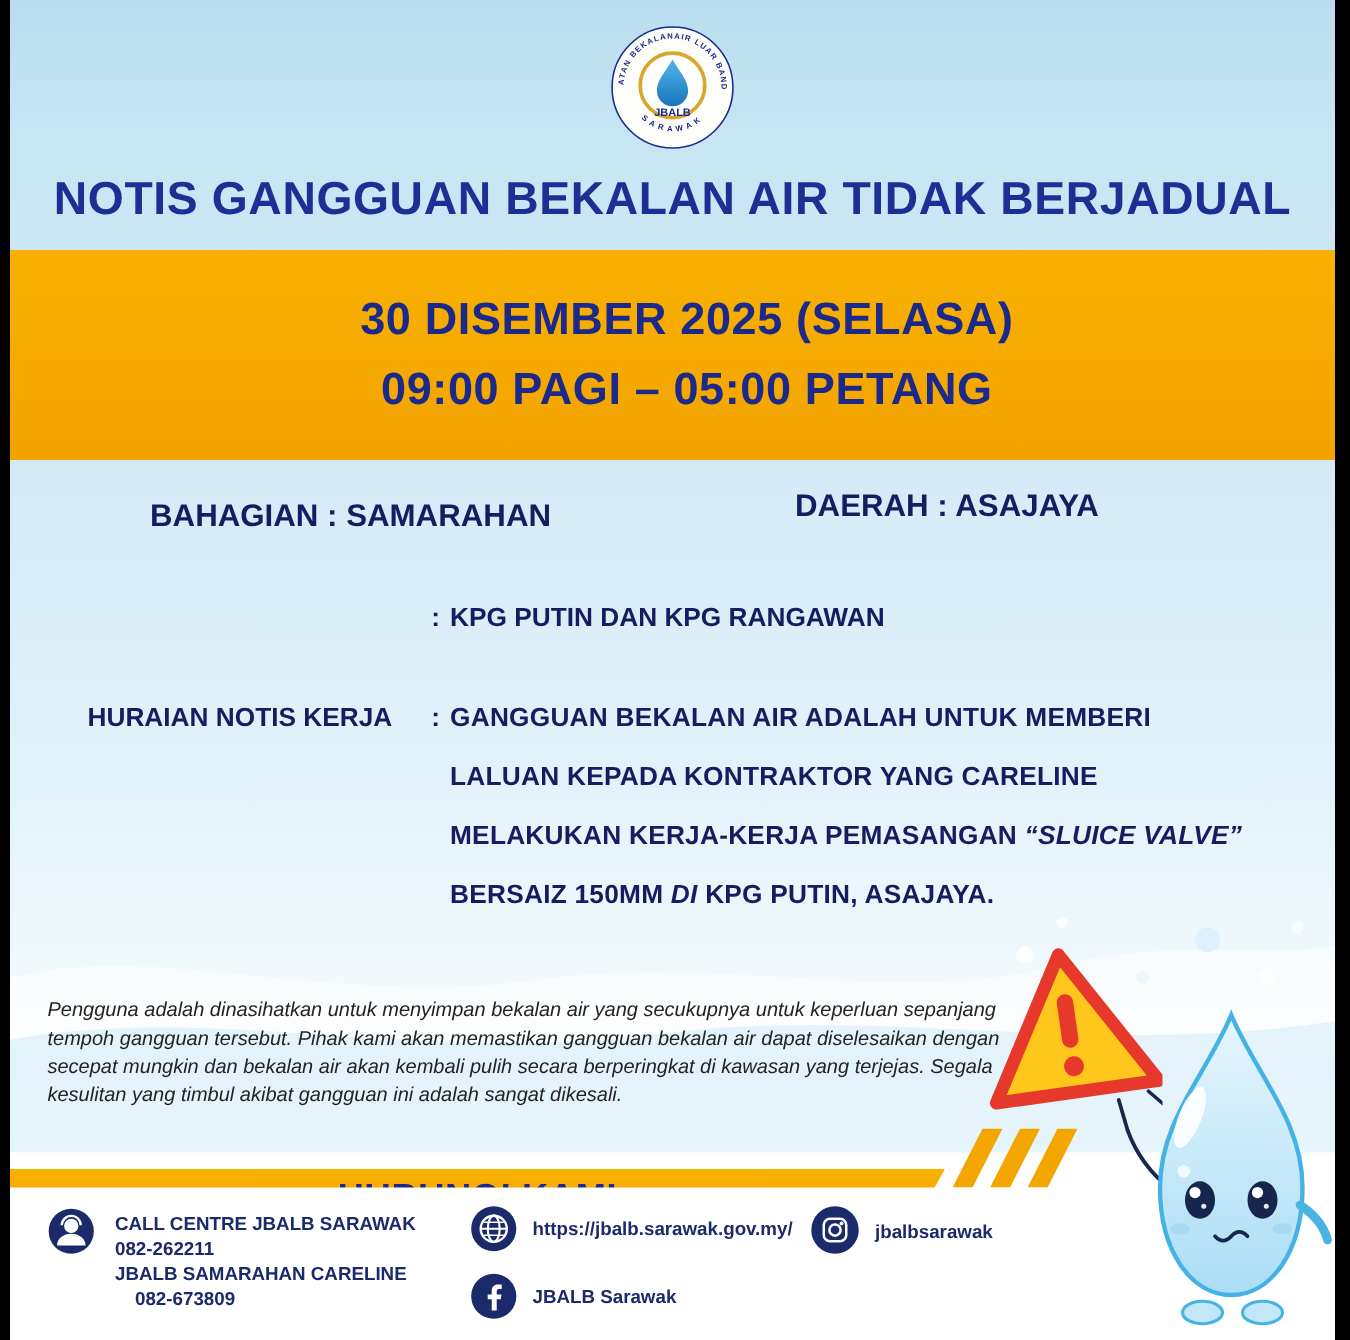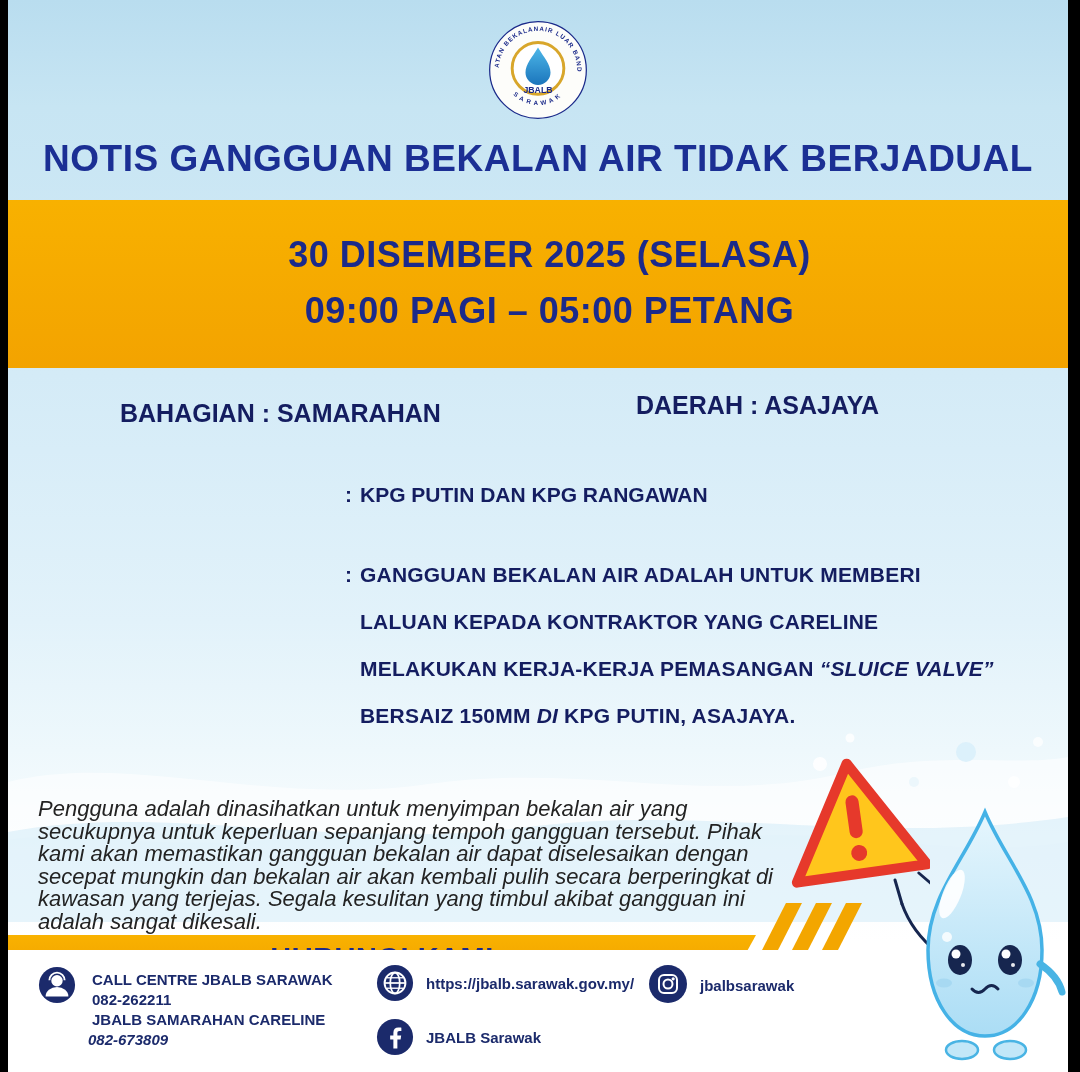--- a/index.html
+++ b/index.html
@@ -36,21 +36,21 @@
   .dlabel { position:absolute; left:62px;  font-size:21px; font-weight:bold; color:#141d60; }
   .dcolon { position:absolute; left:337px; font-size:21px; font-weight:bold; color:#141d60; }
   .dvalue { position:absolute; left:352px; font-size:21px; font-weight:bold; color:#141d60; }
   .row-kawasan { top:483px; }
   .row-huraian { top:563px; }
   .huraian-lines .hline { margin-bottom:23px; letter-spacing:.2px; }
   .italic { font-style:italic; }
   .splash { position:absolute; top:712px; left:0; z-index:1; }
   .advisory {
     position:absolute; left:30px; top:798px; width:764px; z-index:2;
-    font-size:22px; font-style:italic; color:#232323; line-height:22.5px;
+    font-size:16px; font-style:italic; color:#232323; line-height:22.5px;
   }
   .triangle { position:absolute; left:772px; top:748px; z-index:3; }
   .mascot   { position:absolute; left:884px; top:802px; z-index:4; }
   .contact-banner {
     position:absolute; top:903px; left:0; width:748px; height:47px; z-index:2;
     background:linear-gradient(180deg,#f9b200,#f09e00);
     clip-path:polygon(0 0, 100% 0, calc(100% - 26px) 100%, 0 100%);
     display:flex; align-items:center; justify-content:center;
     font-size:29px; font-weight:bold; color:#1b2a8a; letter-spacing:.5px;margin-top:32px;
   }
@@ -97,20 +97,21 @@
     <div class="dline">30 DISEMBER 2025 (SELASA)</div>
     <div class="dline">09:00 PAGI – 05:00 PETANG</div>
   </div>
 
   <div class="region-bahagian">BAHAGIAN : SAMARAHAN</div>
   <div class="region-daerah">DAERAH : ASAJAYA</div>
 
   <div class="dcolon row-kawasan">:</div>
   <div class="dvalue row-kawasan">KPG PUTIN DAN KPG RANGAWAN</div>
 
+  <div class="dlabel row-huraian">HURAIAN NOTIS KERJA</div>
   <div class="dcolon row-huraian">:</div>
   <div class="dvalue row-huraian huraian-lines">
     <div class="hline">GANGGUAN BEKALAN AIR ADALAH UNTUK MEMBERI</div>
     <div class="hline">LALUAN KEPADA KONTRAKTOR YANG CARELINE</div>
     <div class="hline"><span>MELAKUKAN KERJA-KERJA PEMASANGAN </span><span class="italic">“SLUICE VALVE”</span></div>
     <div class="hline"><span>BERSAIZ 150MM </span><span class="italic">DI</span><span> KPG PUTIN, ASAJAYA.</span></div>
   </div>
 
   <svg class="splash" width="1060" height="210" viewBox="0 0 1060 210">
     <path d="M0,70 C120,40 260,95 420,72 C580,50 700,95 840,60 C930,38 1010,55 1060,45 L1060,130 C940,150 830,110 700,128 C560,146 420,108 280,126 C160,140 60,118 0,128 Z" fill="#ffffff" opacity="0.55"></path>
@@ -177,21 +178,21 @@
       <svg width="38" height="38" viewBox="0 0 40 40">
         <circle cx="20" cy="20" r="19" fill="#1b2a6b"></circle>
         <circle cx="20" cy="15.5" r="6" fill="#ffffff"></circle>
         <path d="M8,32 a12,10 0 0 1 24,0 Z" fill="#ffffff"></path>
         <path d="M12,15 a8,8 0 0 1 16,0" fill="none" stroke="#ffffff" stroke-width="2"></path>
       </svg>
     </div>
     <div class="ft-text" style="left:84px; top:20px;">CALL CENTRE JBALB SARAWAK</div>
     <div class="ft-text" style="left:84px; top:40px;">082-262211</div>
     <div class="ft-text" style="left:84px; top:60px;">JBALB SAMARAHAN CARELINE</div>
-    <div class="ft-text" style="left:80px; top:80px;font-style:italic;">082-673809</div>
+    <div class="ft-text" style="left:100px; top:80px;">082-673809</div>
 
     <div class="ft-icon" style="left:368px; top:14px;">
       <svg width="38" height="38" viewBox="0 0 40 40">
         <circle cx="20" cy="20" r="19" fill="#1b2a6b"></circle>
         <circle cx="20" cy="20" r="11" fill="none" stroke="#ffffff" stroke-width="2"></circle>
         <ellipse cx="20" cy="20" rx="5" ry="11" fill="none" stroke="#ffffff" stroke-width="1.8"></ellipse>
         <line x1="9" y1="20" x2="31" y2="20" stroke="#ffffff" stroke-width="1.8"></line>
         <line x1="11.5" y1="14.5" x2="28.5" y2="14.5" stroke="#ffffff" stroke-width="1.4"></line>
         <line x1="11.5" y1="25.5" x2="28.5" y2="25.5" stroke="#ffffff" stroke-width="1.4"></line>
       </svg>

